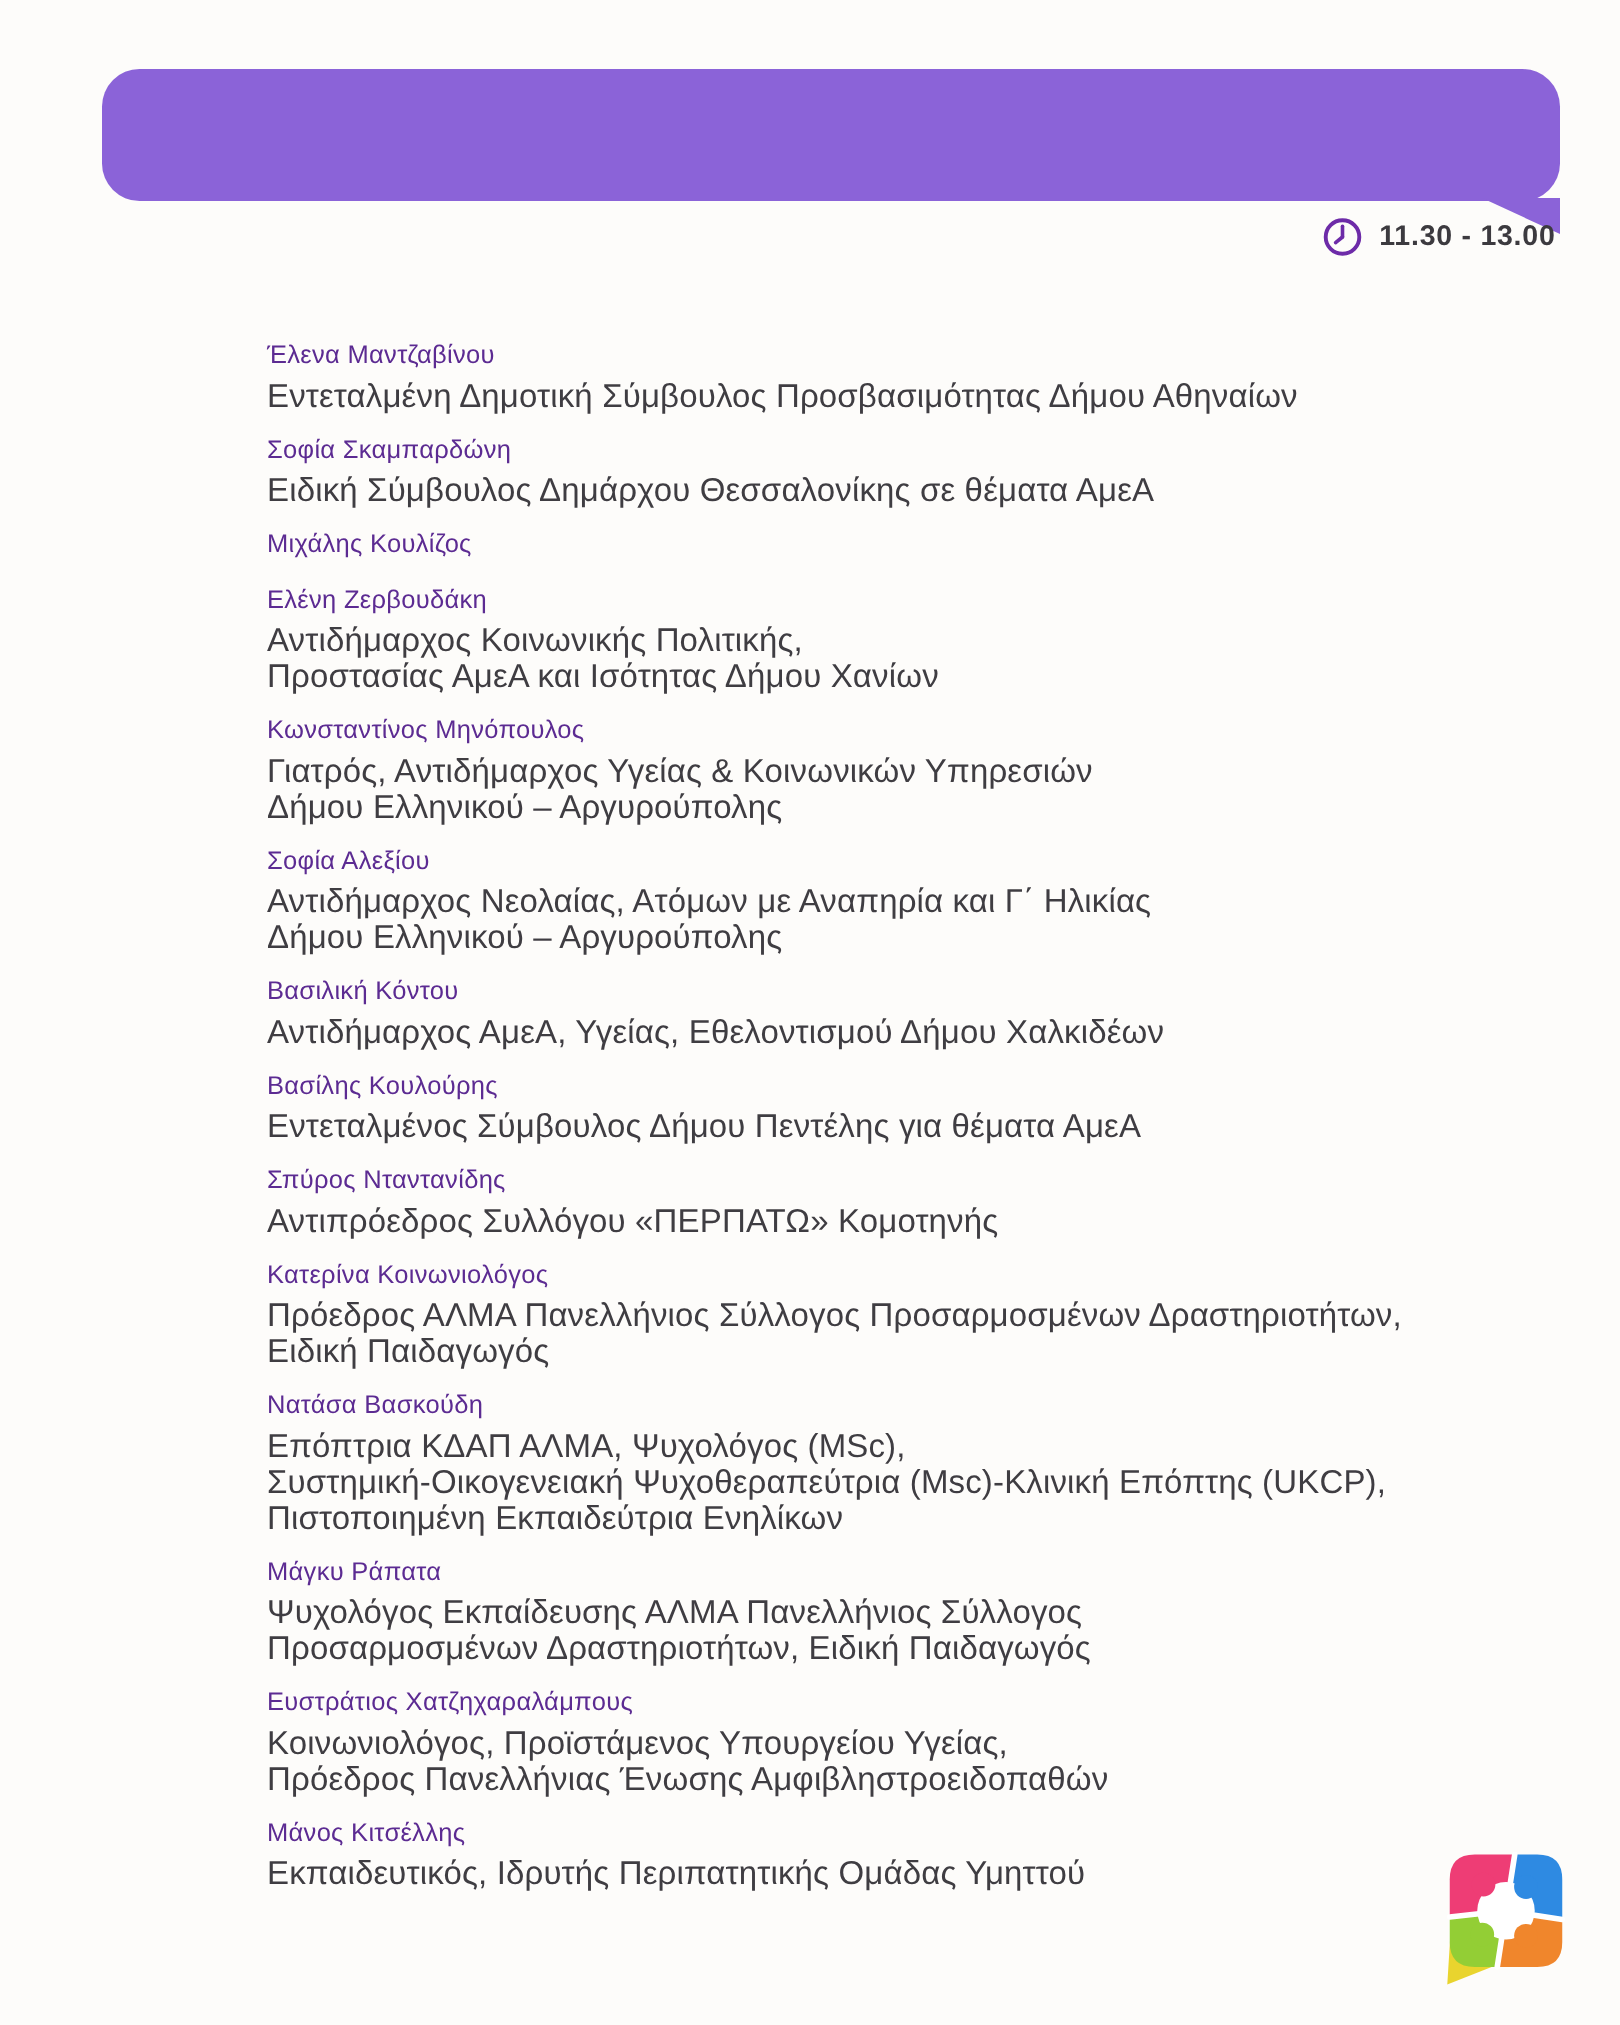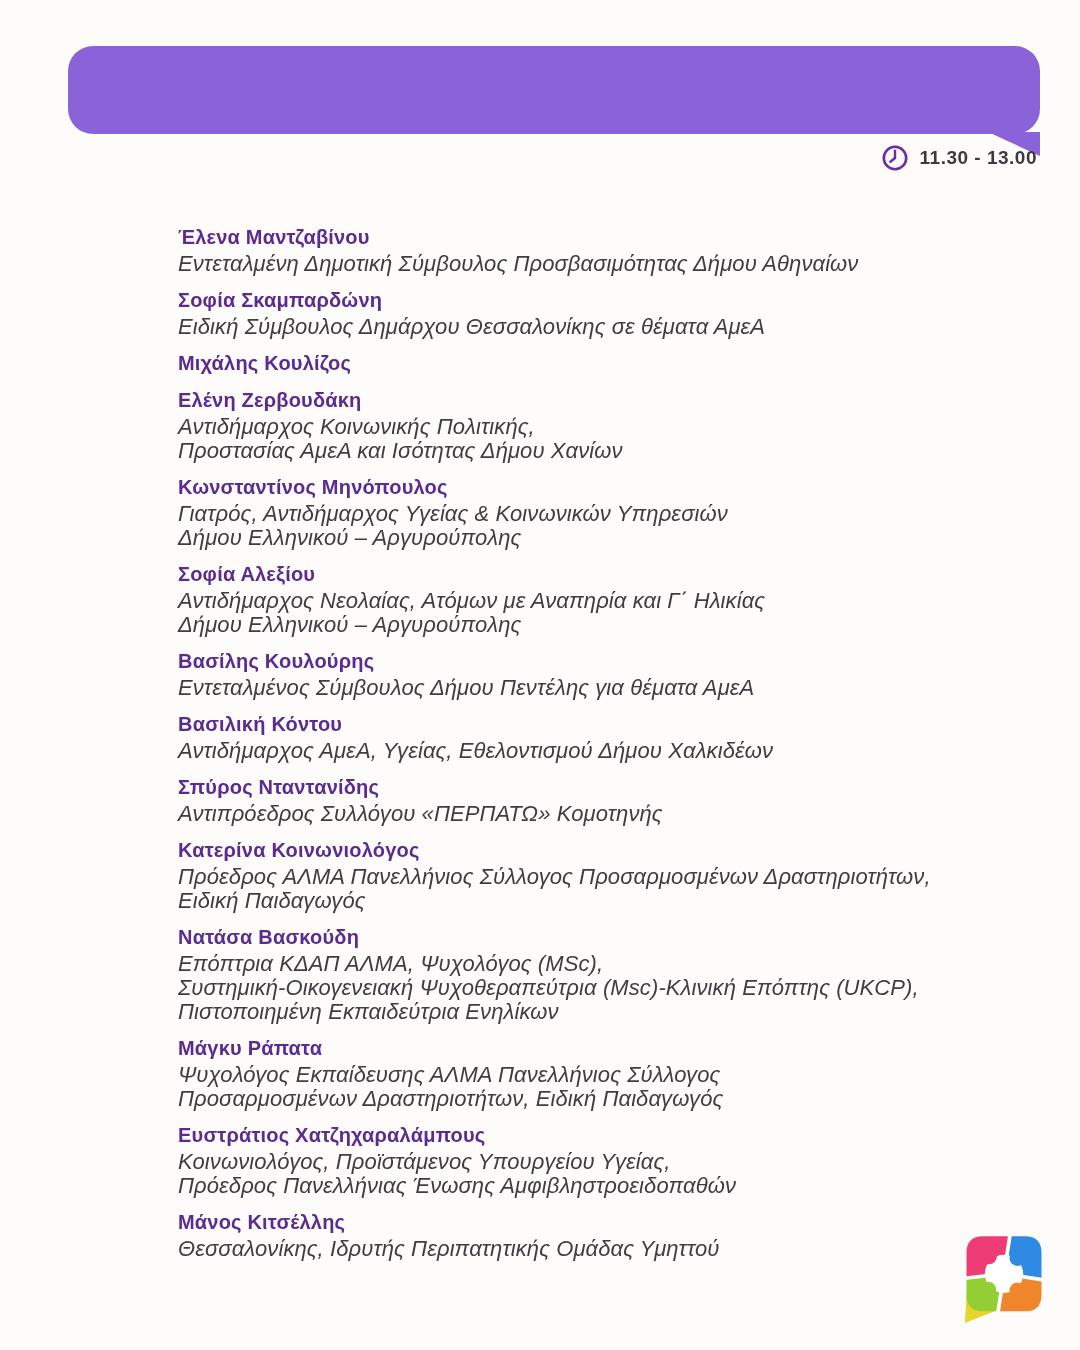--- a/index.html
+++ b/index.html
@@ -42,31 +42,30 @@
   }
 
   
   .speakers {
     position: absolute;
     left: 178px; top: 224px;
     width: 800px;
   }
   .entry { margin-bottom: 11px; }
   .speaker-name {
-    font-size: 20px;
+    font-size: 17px;
     line-height: 26px;
-    font-weight: bold;
+    font-weight: normal;
     color: var(--name-text, #5c2b92);
     margin-bottom: 2px;
     letter-spacing: 0.2px;
   }
   .speaker-role {
     font-size: 22px;
     line-height: 24px;
-    font-style: italic;
     color: var(--role-text, #3f3d42);
     white-space: pre-line;
     letter-spacing: 0.1px;
   }
 
   
   .logo {
     position: absolute;
     right: 30px; bottom: 22px;
     width: 92px; height: 100px;
@@ -116,27 +115,27 @@
 Δήμου Ελληνικού – Αργυρούπολης</div>
   </div>
 
   <div class="entry">
     <div class="speaker-name">Σοφία Αλεξίου</div>
     <div class="speaker-role">Αντιδήμαρχος Νεολαίας, Ατόμων με Αναπηρία και Γ΄ Ηλικίας
 Δήμου Ελληνικού – Αργυρούπολης</div>
   </div>
 
   <div class="entry">
-    <div class="speaker-name">Βασίλης Κουλούρης</div>
-    <div class="speaker-role">Εντεταλμένος Σύμβουλος Δήμου Πεντέλης για θέματα ΑμεΑ</div>
+    <div class="speaker-name">Βασιλική Κόντου</div>
+    <div class="speaker-role">Αντιδήμαρχος ΑμεΑ, Υγείας, Εθελοντισμού Δήμου Χαλκιδέων</div>
   </div>
 
   <div class="entry">
-    <div class="speaker-name">Βασιλική Κόντου</div>
-    <div class="speaker-role">Αντιδήμαρχος ΑμεΑ, Υγείας, Εθελοντισμού Δήμου Χαλκιδέων</div>
+    <div class="speaker-name">Βασίλης Κουλούρης</div>
+    <div class="speaker-role">Εντεταλμένος Σύμβουλος Δήμου Πεντέλης για θέματα ΑμεΑ</div>
   </div>
 
   <div class="entry">
     <div class="speaker-name">Σπύρος Νταντανίδης</div>
     <div class="speaker-role">Αντιπρόεδρος Συλλόγου «ΠΕΡΠΑΤΩ» Κομοτηνής</div>
   </div>
 
   <div class="entry">
     <div class="speaker-name">Κατερίνα Κοινωνιολόγος</div>
     <div class="speaker-role">Πρόεδρος ΑΛΜΑ Πανελλήνιος Σύλλογος Προσαρμοσμένων Δραστηριοτήτων,
@@ -157,21 +156,21 @@
   </div>
 
   <div class="entry">
     <div class="speaker-name">Ευστράτιος Χατζηχαραλάμπους</div>
     <div class="speaker-role">Κοινωνιολόγος, Προϊστάμενος Υπουργείου Υγείας,
 Πρόεδρος Πανελλήνιας Ένωσης Αμφιβληστροειδοπαθών</div>
   </div>
 
   <div class="entry">
     <div class="speaker-name">Μάνος Κιτσέλλης</div>
-    <div class="speaker-role">Θεσσαλονίκης, Ιδρυτής Περιπατητικής Ομάδας Υμηττού</div>
+    <div class="speaker-role">Εκπαιδευτικός, Ιδρυτής Περιπατητικής Ομάδας Υμηττού</div>
   </div>
 </div>
 
   <svg class="logo" viewBox="0 0 110 120" aria-hidden="true">
 
     <path d="M11,66 L8,114 L46,99 Z" fill="var(--logo-yellow, #e9d42e)"></path>
 
     <path d="M55,55 L10,60 L10,30 Q10,10 30,10 L62,10 Z" fill="var(--logo-pink, #ee3d75)"></path>
     <path d="M55,55 L62,10 L80,10 Q100,10 100,30 L100,62 Z" fill="var(--logo-blue, #2e8ae2)"></path>
     <path d="M55,55 L100,62 L100,80 Q100,100 80,100 L48,100 Z" fill="var(--logo-orange, #f0862c)"></path>

